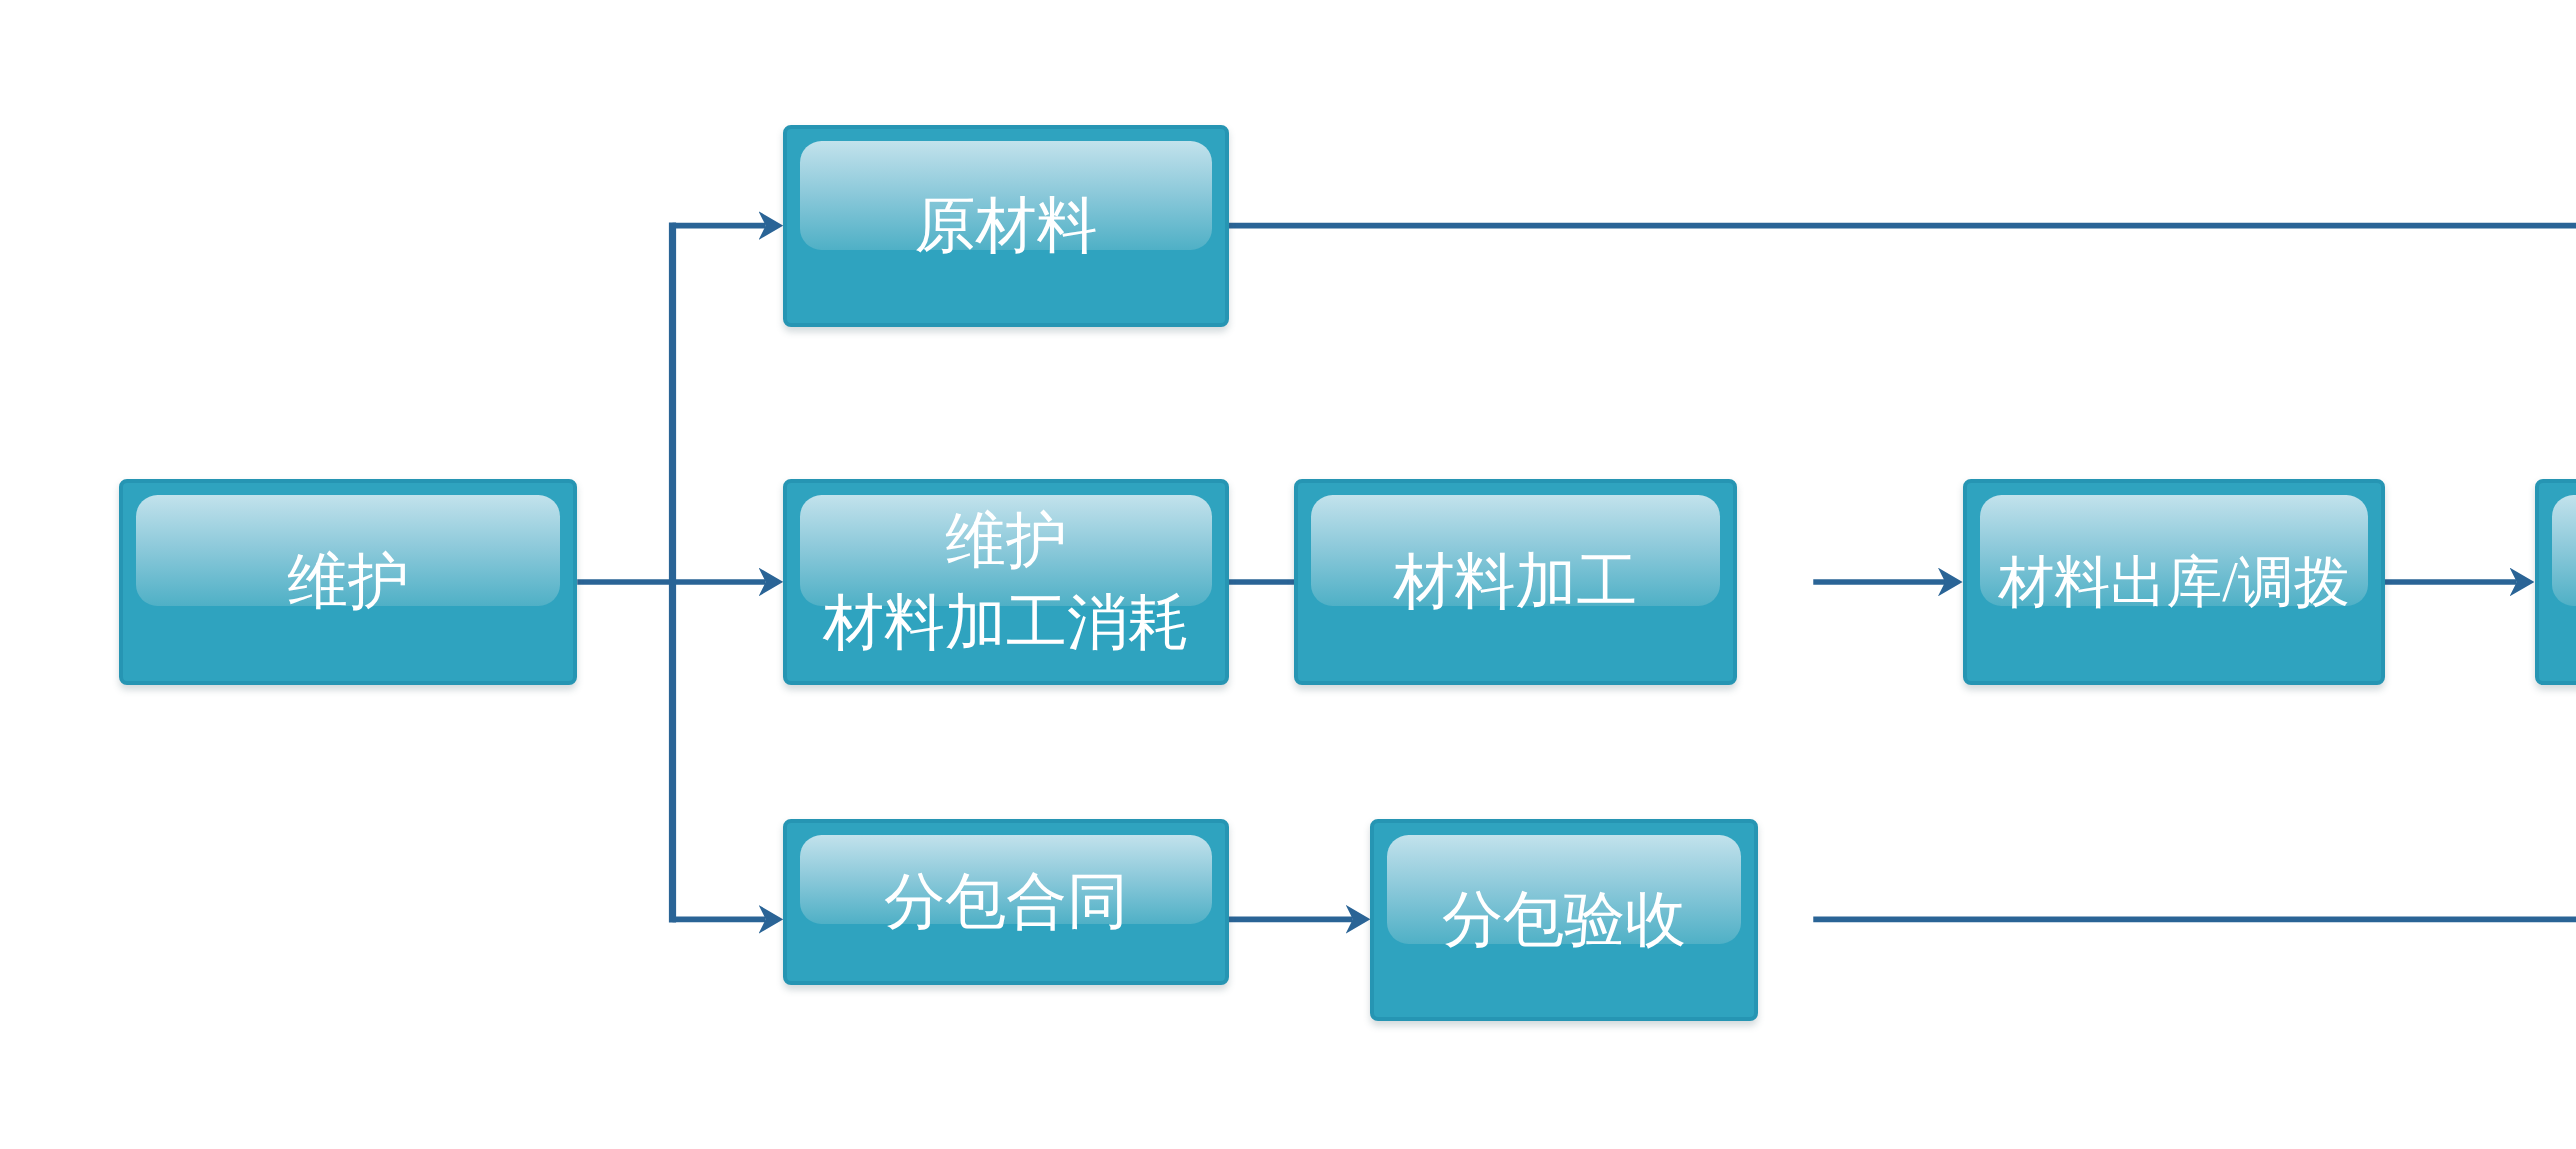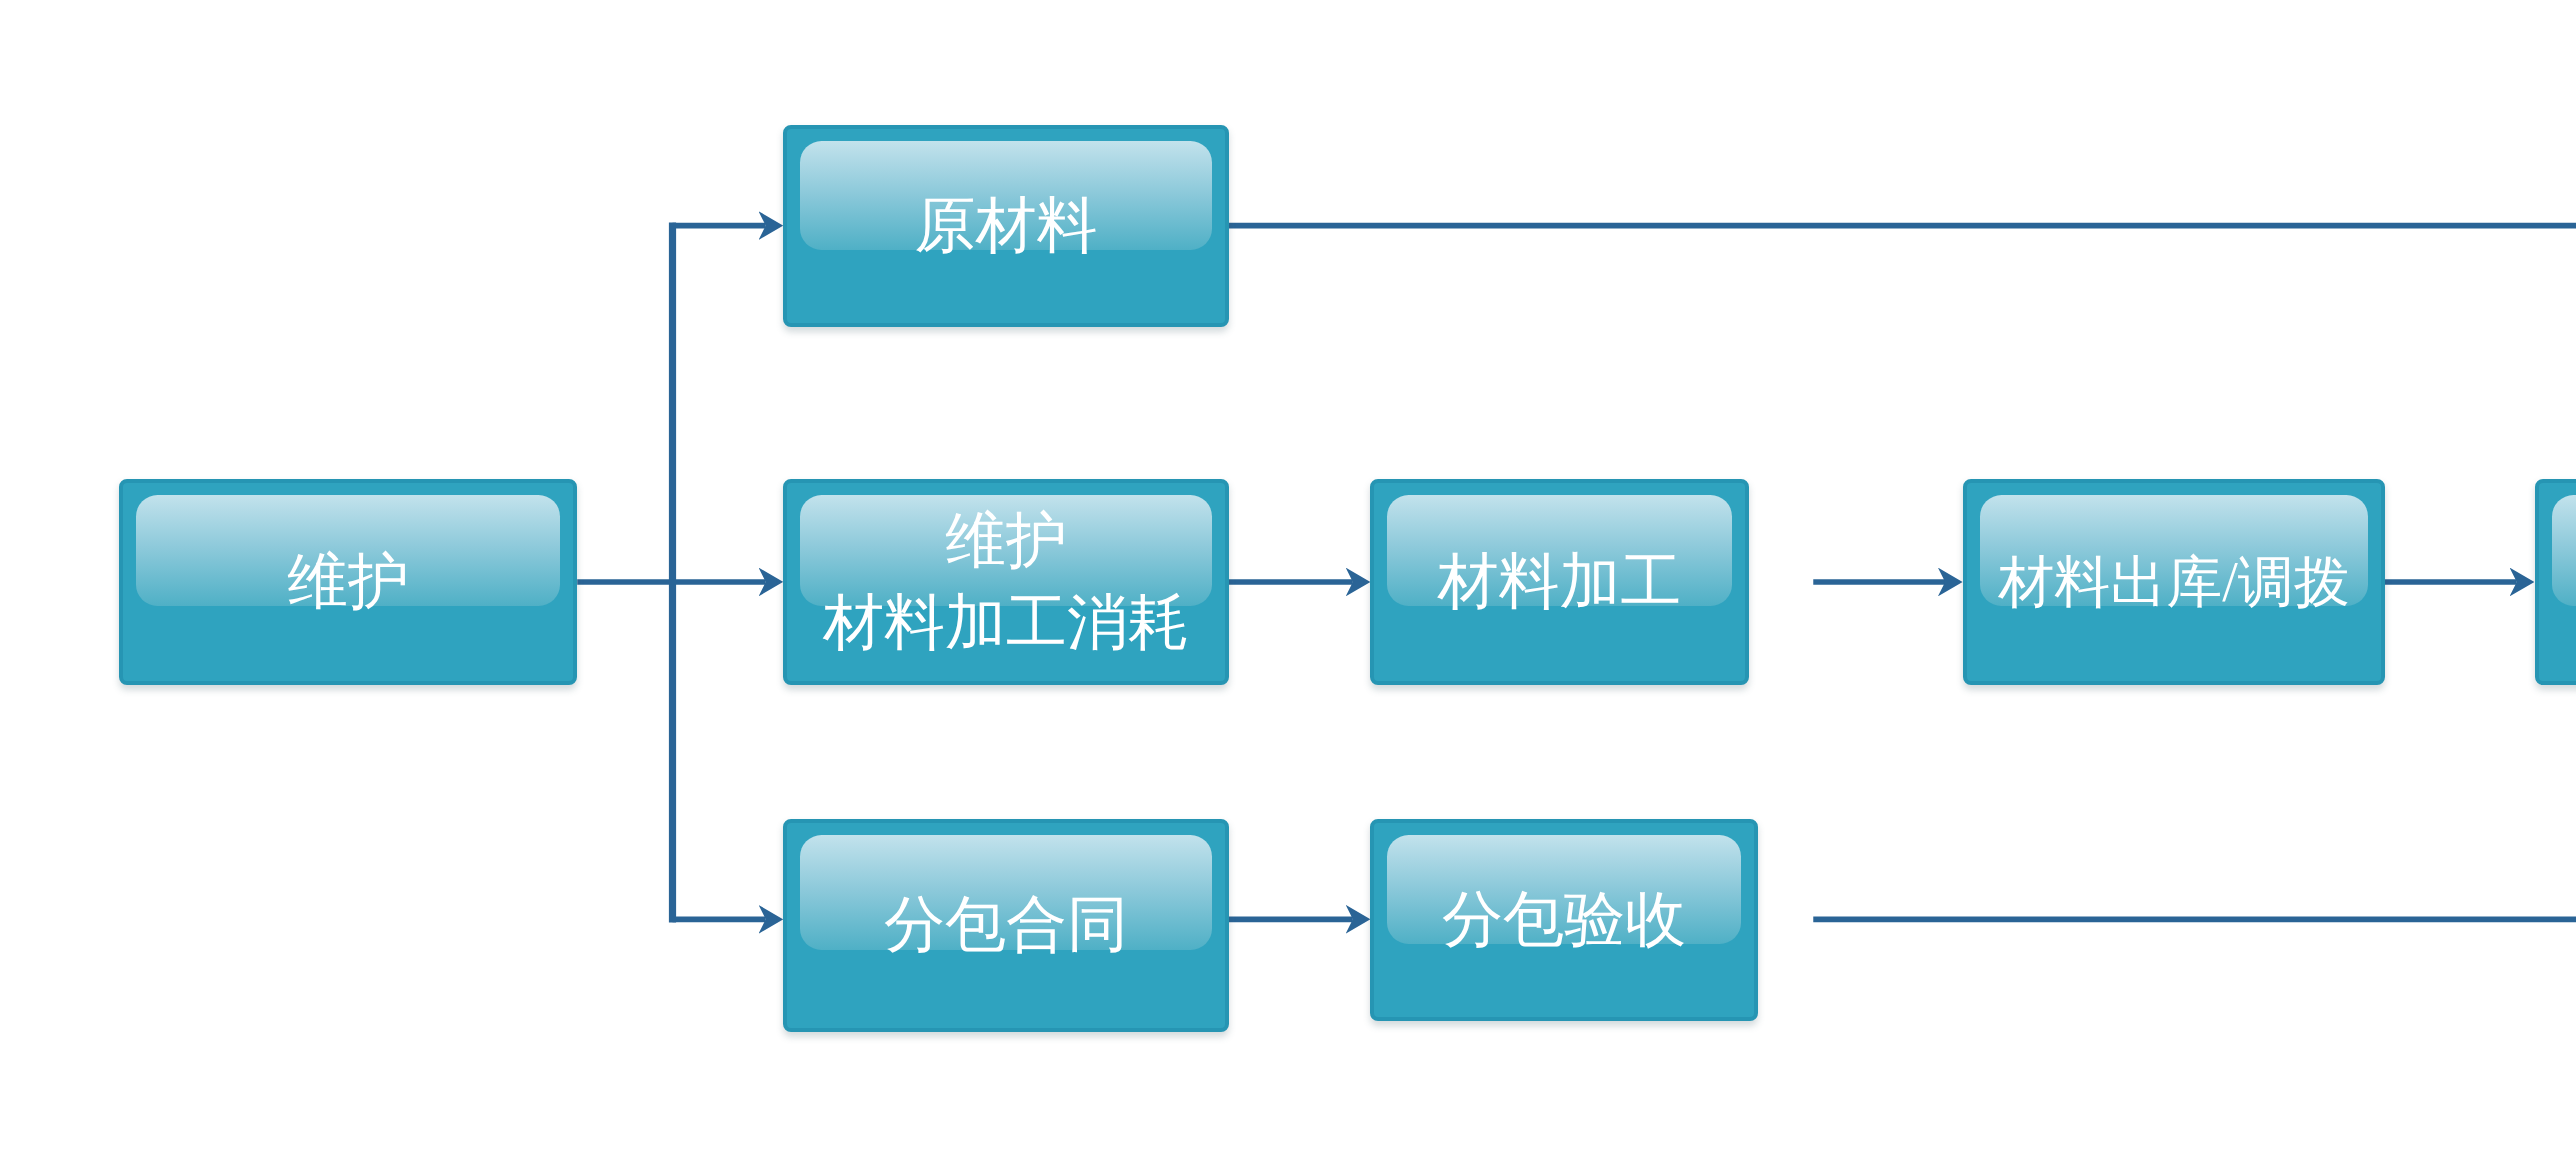--- a/index.html
+++ b/index.html
@@ -98,42 +98,42 @@
   </div>
 
   <div class="node" style="left:783px;top:479px;width:446px;height:206px;">
     <div class="gloss"></div>
     <div class="label">
       <span>维护</span>
       <span>材料加工消耗</span>
     </div>
   </div>
 
-  <div class="node" style="left:1370px;top:479px;width:379px;height:206px;">
+  <div class="node" style="left:1294px;top:479px;width:443px;height:206px;">
     <div class="gloss"></div>
     <div class="label">
       <span>材料加工</span>
     </div>
   </div>
 
   <div class="node" style="left:1963px;top:479px;width:422px;height:206px;">
     <div class="gloss"></div>
     <div class="label" style="font-size:56px;align-items:center;">
       <span>材料出库/调拨</span>
     </div>
   </div>
 
   <div class="node" style="left:2535px;top:479px;width:448px;height:206px;">
     <div class="gloss"></div>
     <div class="label">
       
     </div>
   </div>
 
-  <div class="node" style="left:783px;top:819px;width:446px;height:213px;">
+  <div class="node" style="left:783px;top:819px;width:446px;height:166px;">
     <div class="gloss"></div>
     <div class="label">
       <span>分包合同</span>
     </div>
   </div>
 
   <div class="node" style="left:1370px;top:819px;width:388px;height:202px;">
     <div class="gloss"></div>
     <div class="label">
       <span>分包验收</span>

